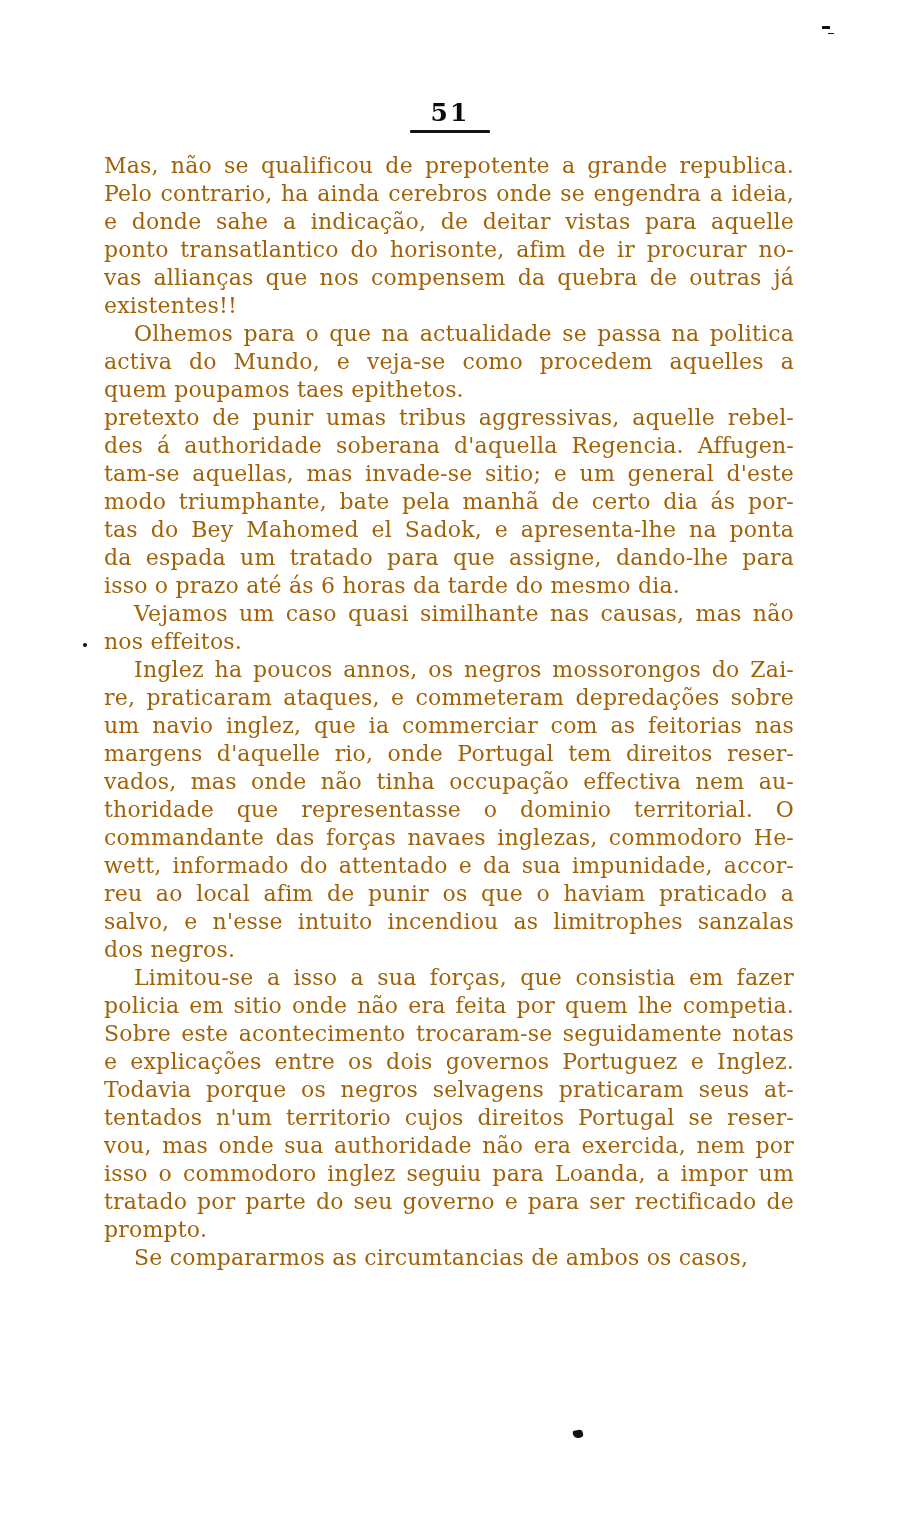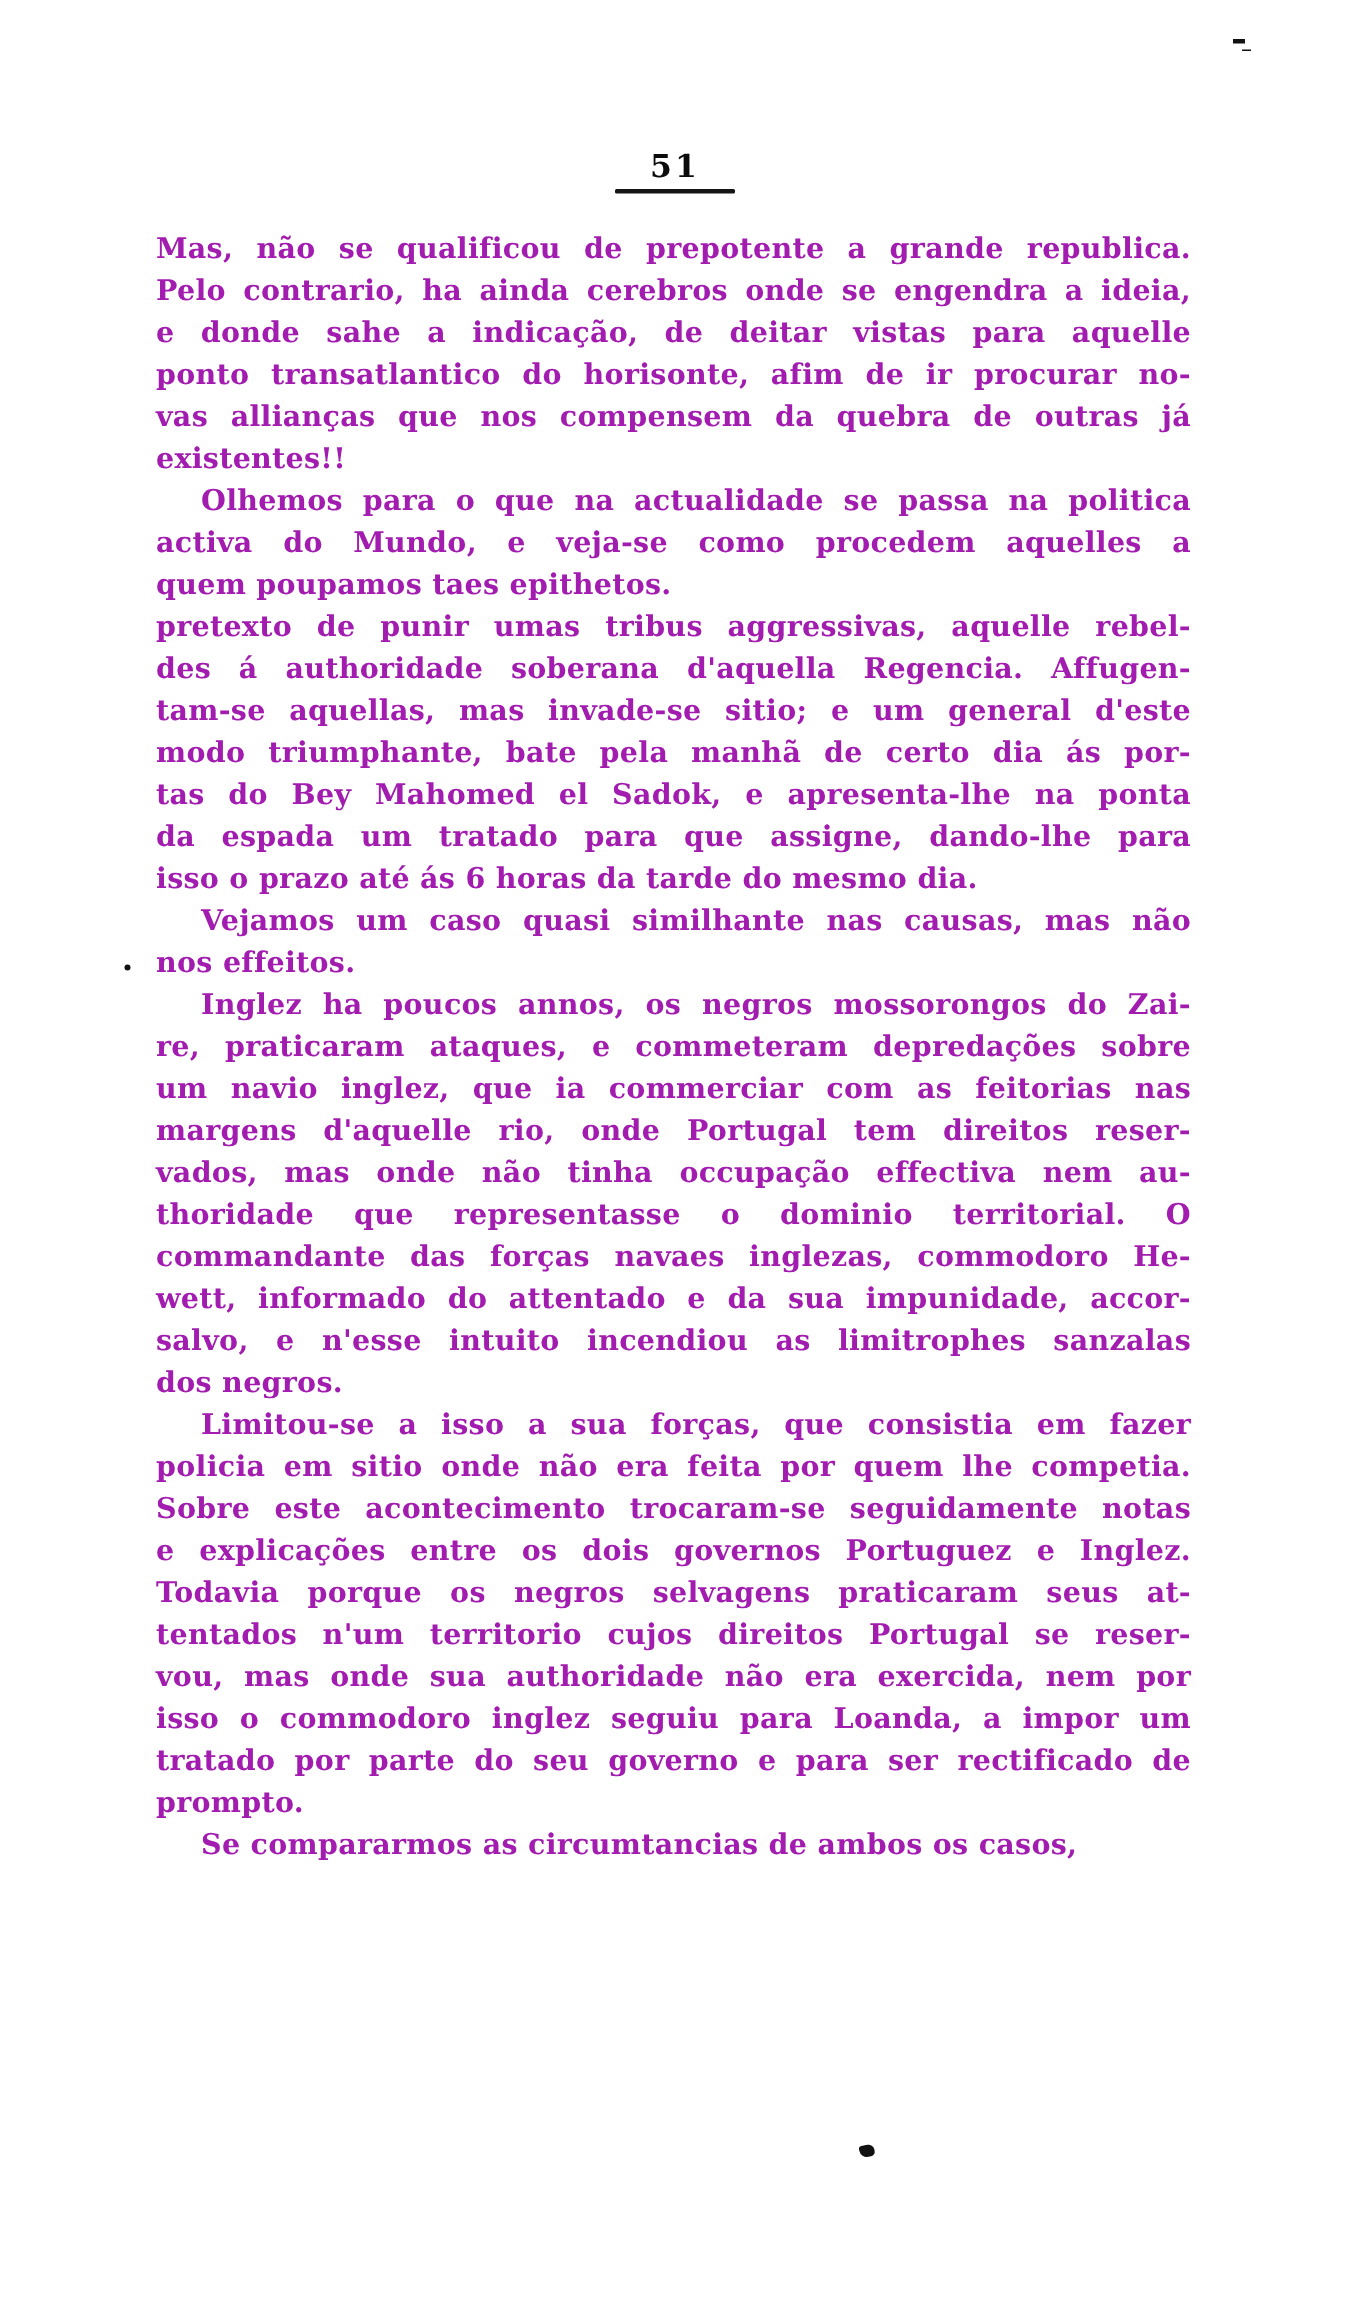--- a/index.html
+++ b/index.html
@@ -18,49 +18,49 @@
   }
   .page-number-wrap {
     position: absolute;
     top: 98px;
     left: 0;
     width: 900px;
     text-align: center;
   }
   .page-number {
     display: inline-block;
-    font-size: 21px;
+    font-size: 25px;
     font-weight: bold;
     letter-spacing: 2px;
     color: #0c0c0c;
   }
   .page-number-rule {
     width: 80px;
     height: 3px;
     background: #151515;
     margin: 3px auto 0 auto;
     border-radius: 1px;
   }
   .text-block {
     position: absolute;
     top: 152px;
     left: 104px;
     width: 690px;
   }
   .line {
     height: 28px;
     line-height: 28px;
-    font-size: 19px;
-    font-weight: bold;
+    font-size: 22px;
+    font-weight: normal;
     letter-spacing: 0.2px;
     text-align: justify;
     text-align-last: justify;
     white-space: normal;
     overflow: visible;
-    color: #a21caf;
+    color: #a16207;
   }
   .line.indent { text-indent: 30px; }
   .line.end {
     text-align: left;
     text-align-last: left;
   }
   .speck {
     position: absolute;
     background: #111111;
   }
@@ -111,20 +111,21 @@
       <div class="line indent">Vejamos um caso quasi similhante nas causas, mas não</div>
       <div class="line end">nos effeitos.</div>
       <div class="line indent">Inglez ha poucos annos, os negros mossorongos do Zai-</div>
       <div class="line">re, praticaram ataques, e commeteram depredações sobre</div>
       <div class="line">um navio inglez, que ia commerciar com as feitorias nas</div>
       <div class="line">margens d'aquelle rio, onde Portugal tem direitos reser-</div>
       <div class="line">vados, mas onde não tinha occupação effectiva nem au-</div>
       <div class="line">thoridade que representasse o dominio territorial. O</div>
       <div class="line">commandante das forças navaes inglezas, commodoro He-</div>
       <div class="line">wett, informado do attentado e da sua impunidade, accor-</div>
+      <div class="line">reu ao local afim de punir os que o haviam praticado a</div>
       <div class="line">salvo, e n'esse intuito incendiou as limitrophes sanzalas</div>
       <div class="line end">dos negros.</div>
       <div class="line indent">Limitou-se a isso a sua forças, que consistia em fazer</div>
       <div class="line">policia em sitio onde não era feita por quem lhe competia.</div>
       <div class="line">Sobre este acontecimento trocaram-se seguidamente notas</div>
       <div class="line">e explicações entre os dois governos Portuguez e Inglez.</div>
       <div class="line">Todavia porque os negros selvagens praticaram seus at-</div>
       <div class="line">tentados n'um territorio cujos direitos Portugal se reser-</div>
       <div class="line">vou, mas onde sua authoridade não era exercida, nem por</div>
       <div class="line">isso o commodoro inglez seguiu para Loanda, a impor um</div>

